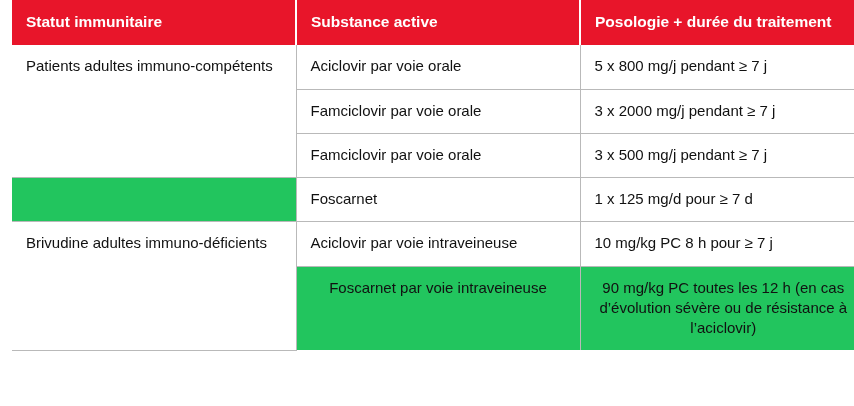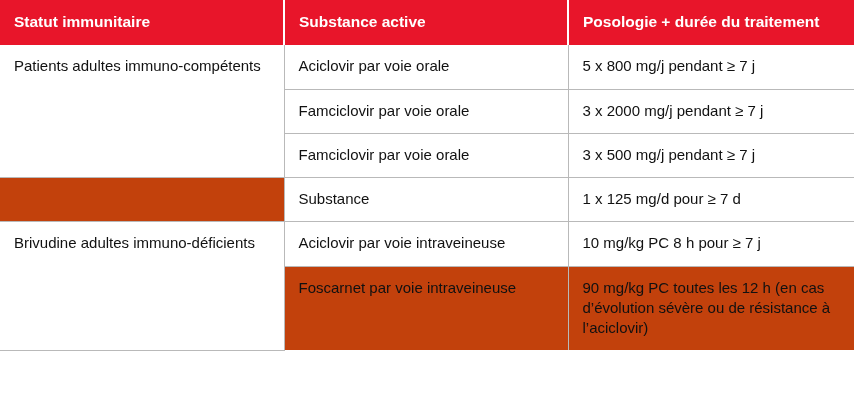--- a/index.html
+++ b/index.html
@@ -11,20 +11,21 @@
     width: 854px;
     height: 406px;
     font-family: "Liberation Sans", sans-serif;
     color: #111111;
     overflow: hidden;
   }
   .table-wrap {
     width: 788px;
     height: 406px;
     box-sizing: border-box;
+    padding-left: 12px;
   }
   table.dosing-table {
     border-collapse: collapse;
     width: 854px;
     table-layout: fixed;
   }
   table.dosing-table col.c1 { width: 284px; }
   table.dosing-table col.c2 { width: 284px; }
   table.dosing-table col.c3 { width: 286px; }
 
@@ -45,21 +46,22 @@
 
   tbody td {
     font-size: 15px;
     line-height: 1.35;
     padding: 11px 14px 12px 14px;
     vertical-align: top;
     border-bottom: 1.5px solid #b9b9b9;
     background: #ffffff;
   }
   tbody td.shaded {
-    background: #c2410c;
+    background: #22c55e;
+    text-align: center;
   }
   tbody td.col-left {
     border-right: none;
   }
   tbody td.col-mid {
     border-left: 1.5px solid #b9b9b9;
     border-right: 1.5px solid #b9b9b9;
   }
   tbody tr.last td {
     border-bottom: none;
@@ -92,21 +94,21 @@
         <td class="col-mid">Famciclovir par voie orale</td>
         <td>3 x 2000 mg/j pendant ≥ 7 j</td>
       </tr>
       <tr>
         <td class="col-mid">Famciclovir par voie orale</td>
         <td>3 x 500 mg/j pendant ≥ 7 j</td>
       </tr>
 
       <tr>
         <td class="col-left shaded"></td>
-        <td class="col-mid">Substance</td>
+        <td class="col-mid">Foscarnet</td>
         <td>1 x 125 mg/d pour ≥ 7 d</td>
       </tr>
 
       <tr>
         <td class="col-left" rowspan="2">Brivudine adultes immuno-déficients</td>
         <td class="col-mid">Aciclovir par voie intraveineuse</td>
         <td>10 mg/kg PC 8 h pour ≥ 7 j</td>
       </tr>
       <tr class="last">
         <td class="col-mid shaded">Foscarnet par voie intraveineuse</td>

